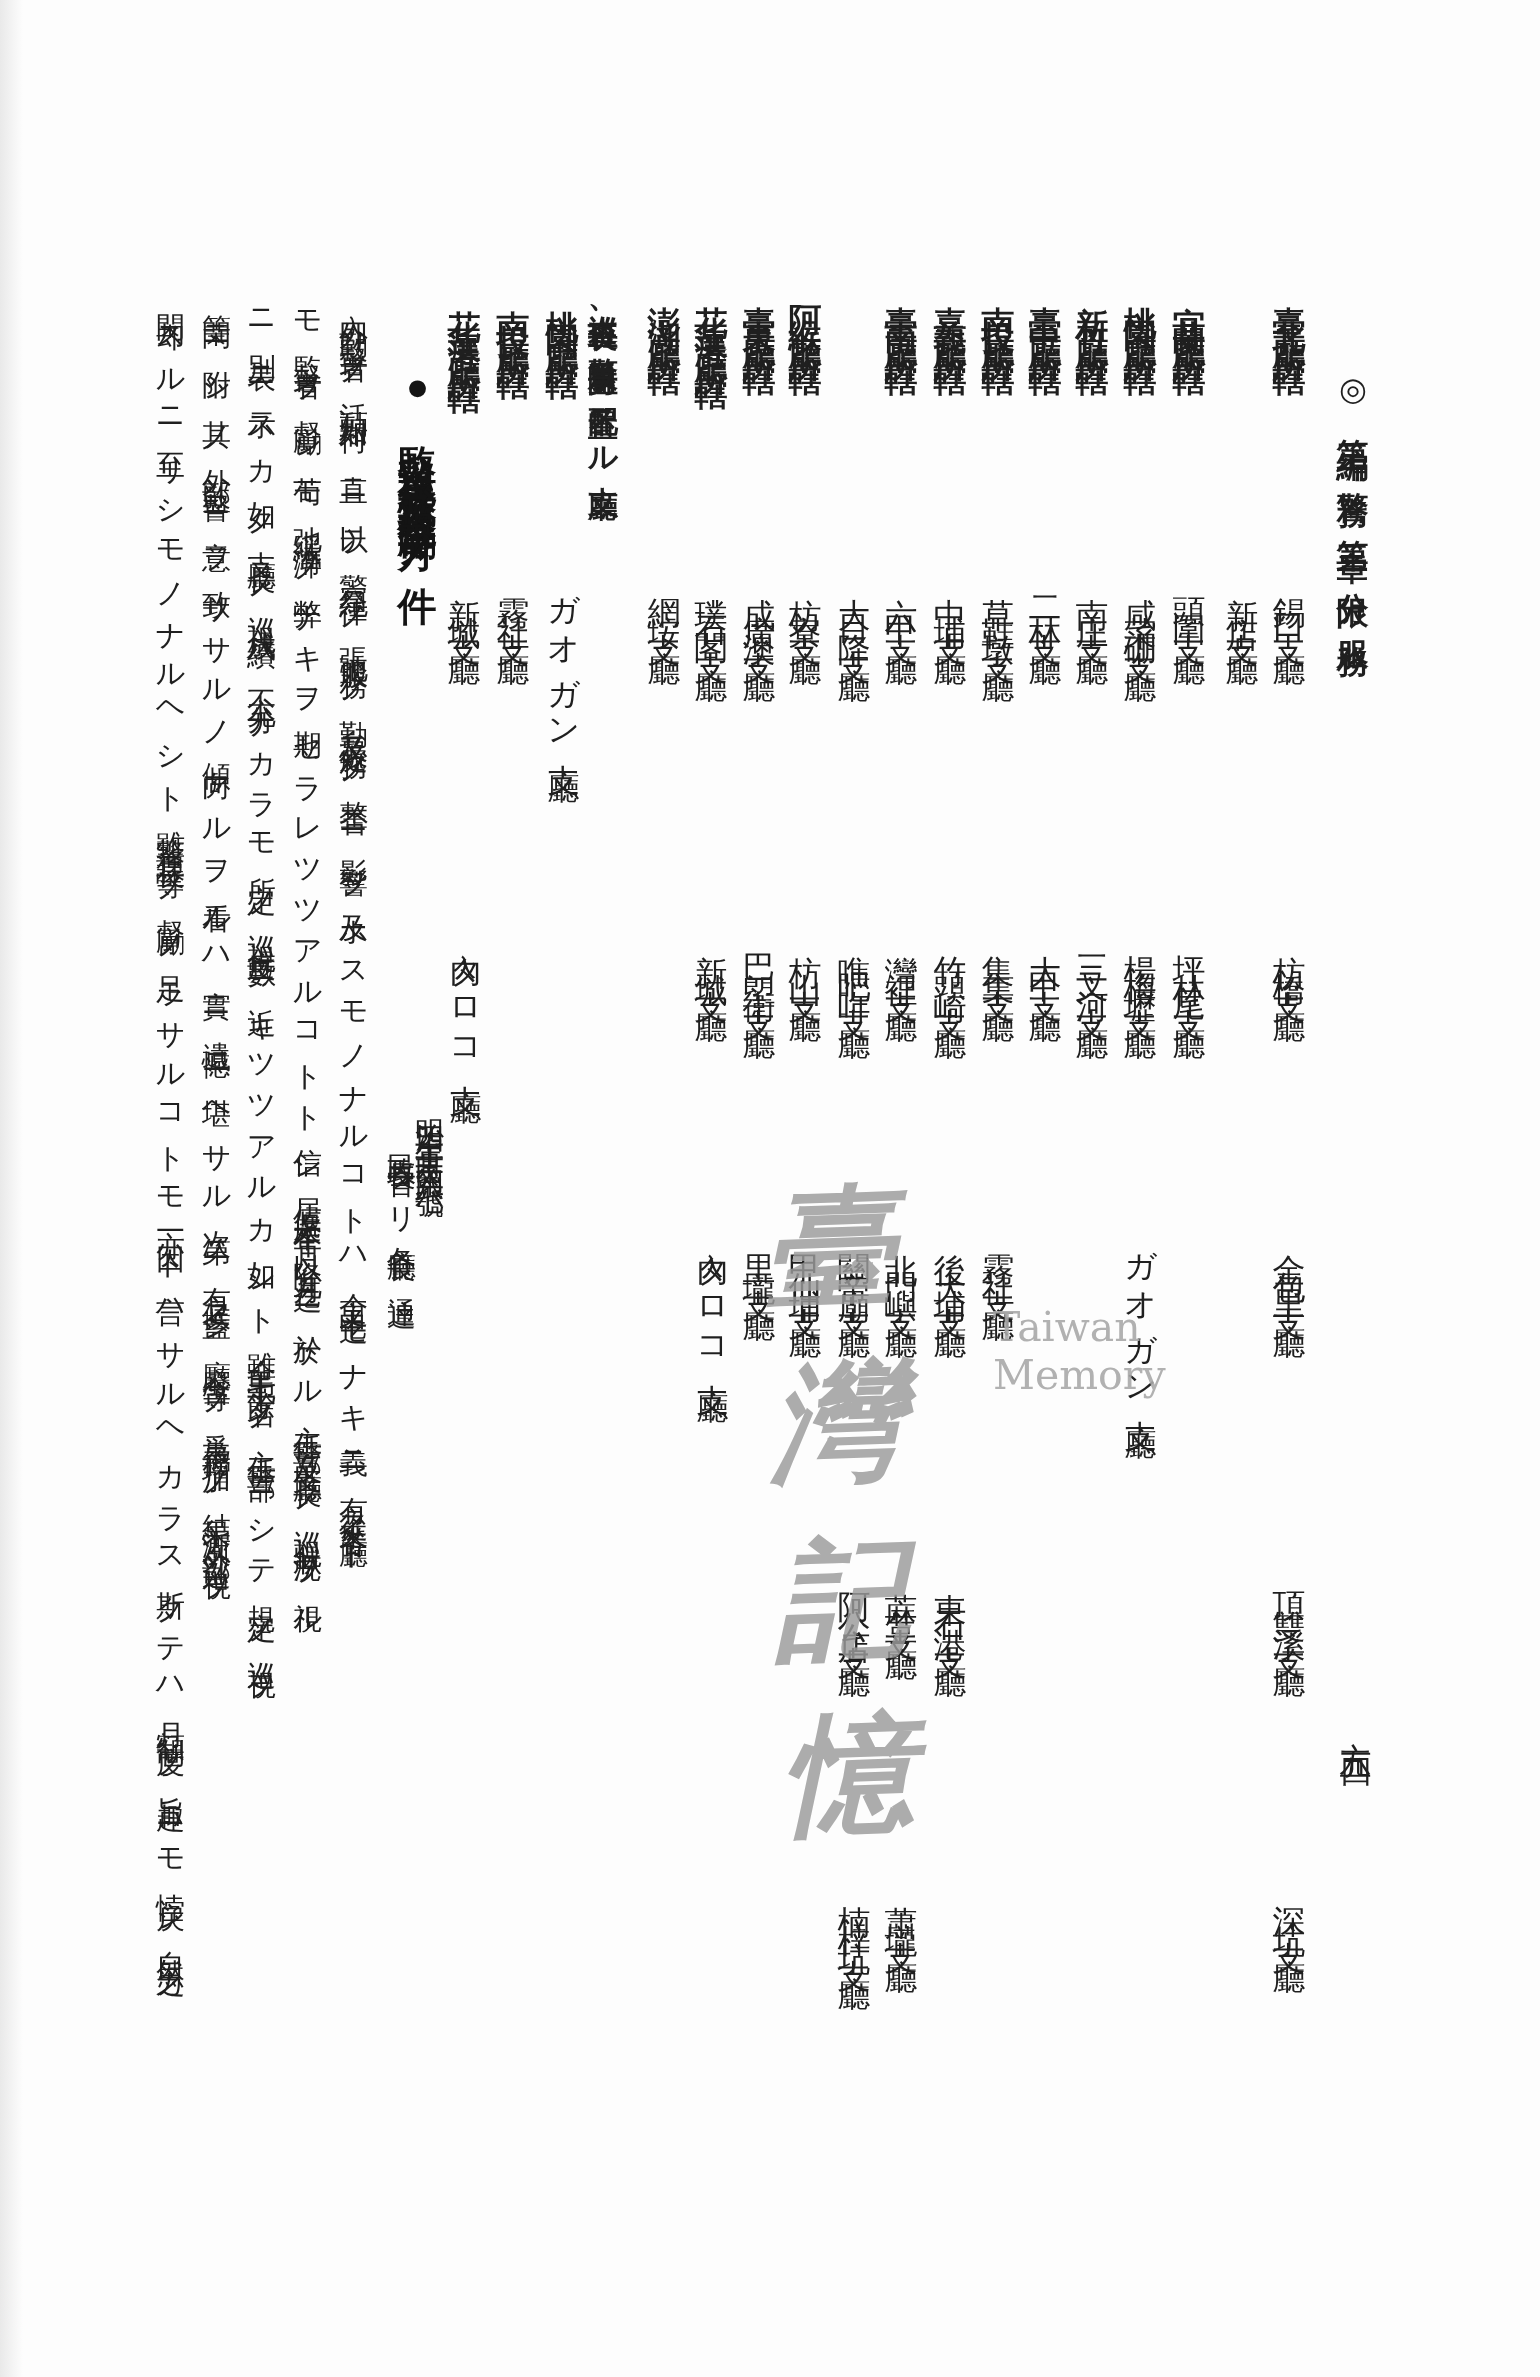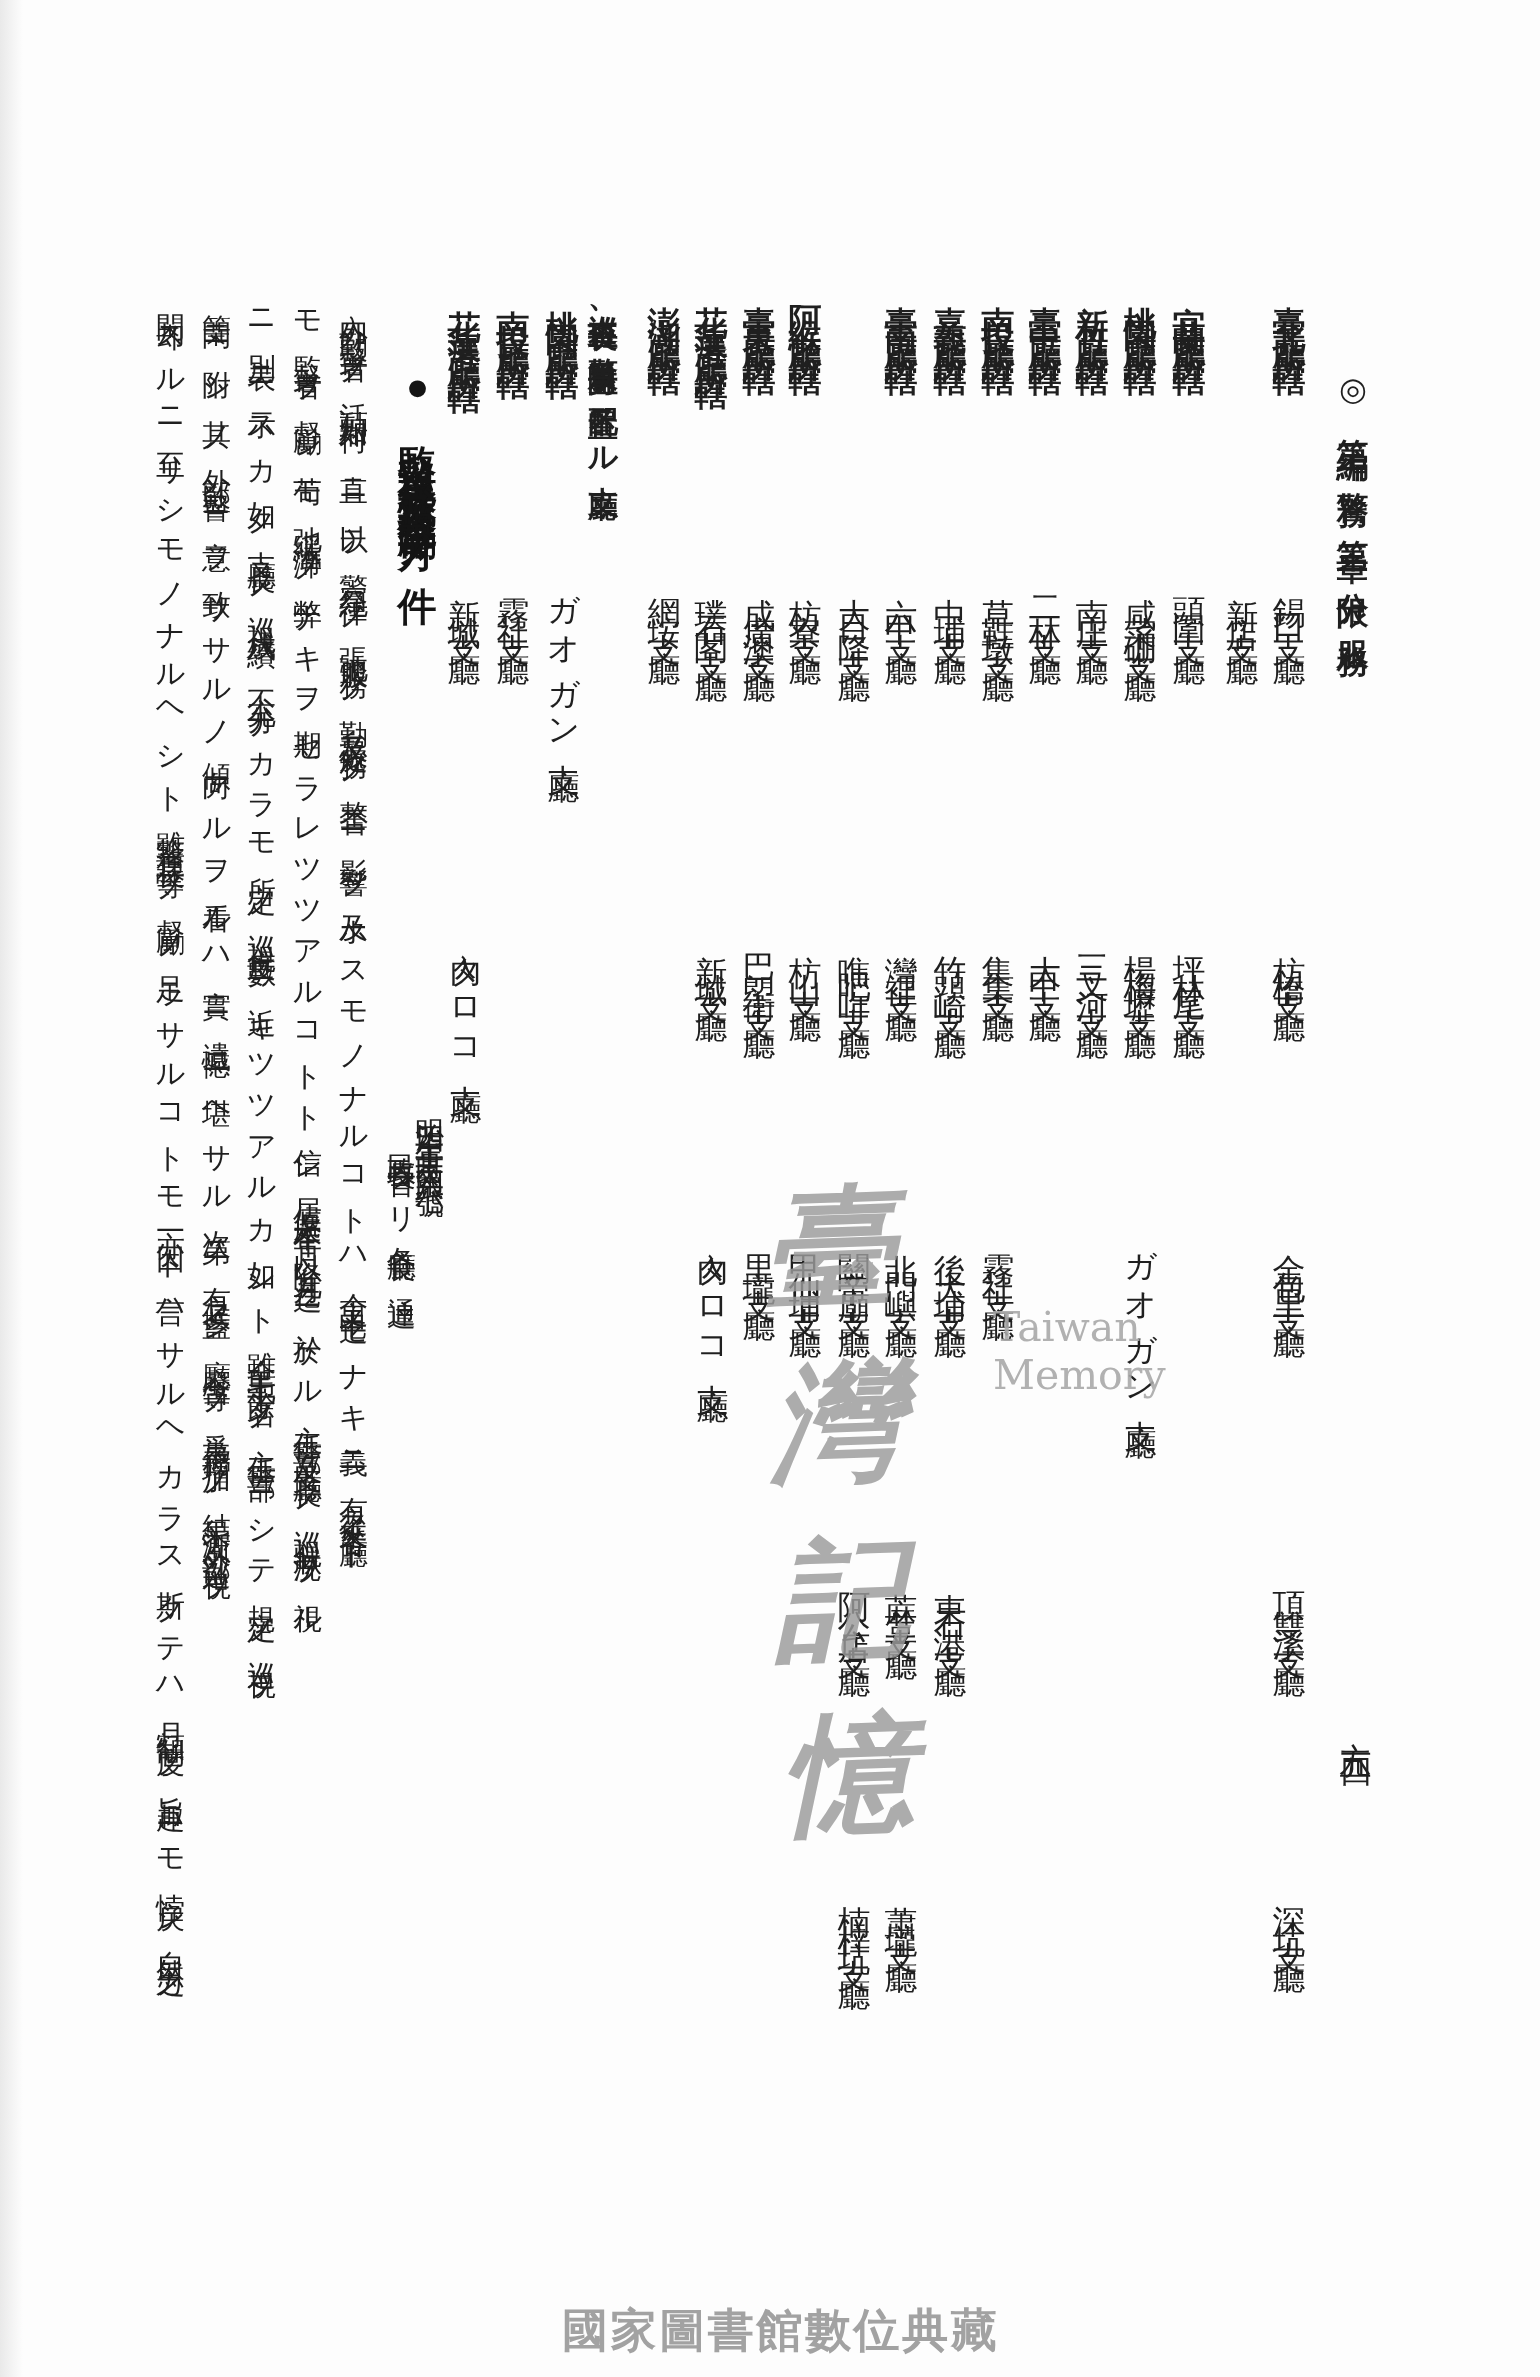--- a/index.html
+++ b/index.html
@@ -123,16 +123,15 @@
   <div class="v bodyline" style="left:293px;top:291px">モ監督者ヲ督勵シ苟モ弛緩澁滯ノ弊ナキヲ期セラレツツアルコトト信シ居候處本年一月以降九月迄ニ於ケル主任警部及支廳長ノ巡視狀況ヲ視ル</div>
   <div class="v bodyline" style="left:247px;top:291px">ニ別表ニ示スカ如ク支廳長ノ巡視成績ハ不充分ナカラモ所定ノ巡視度數ニ近キツツアルカ如シト雖全島七十餘名ノ主任警部ニシテ規定ノ巡視ヲ</div>
   <div class="v bodyline" style="left:202px;top:291px">等閑ニ附シ其ノ外部監督ニ意ヲ致ササルノ傾向アルヲ看ルハ實ニ遺憾ニ堪ヘサル次第ニ有之候蓋シ廳廢合等ノ爲事務增加ノ結果漸次外部巡視ヲ</div>
   <div class="v bodyline" style="left:156px;top:291px">閑却スルニ至リシモノナルヘシト雖警務課長等ノ督勵ノ足ラサルコトモ亦一因ト言ハサルヘカラス斯クテハ月額制度ノ旨趣ニモ悖戾シ自然之カ</div>
 
   <div class="wm">
     <div class="wm-zh">臺灣記憶</div>
     <div class="wm-en">Taiwan Memory</div>
   </div>
 
-  <div class="footer">國家圖書館數位典藏</div>
 
 </div>
 
 
 </body></html>

